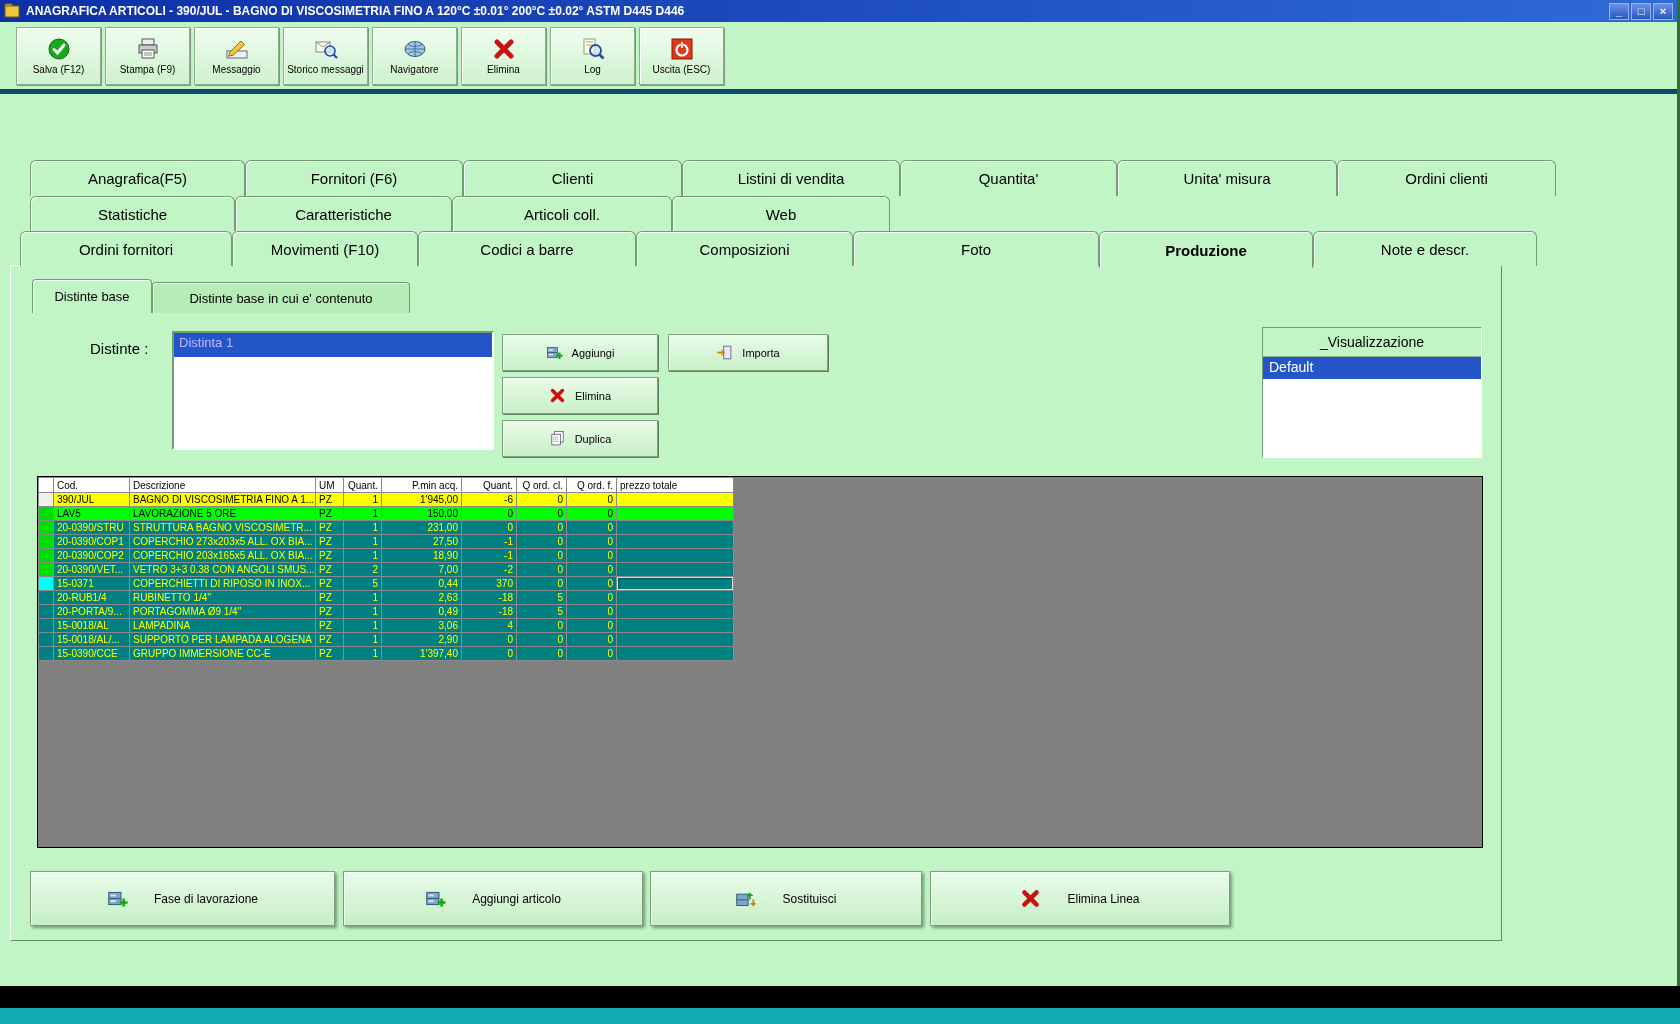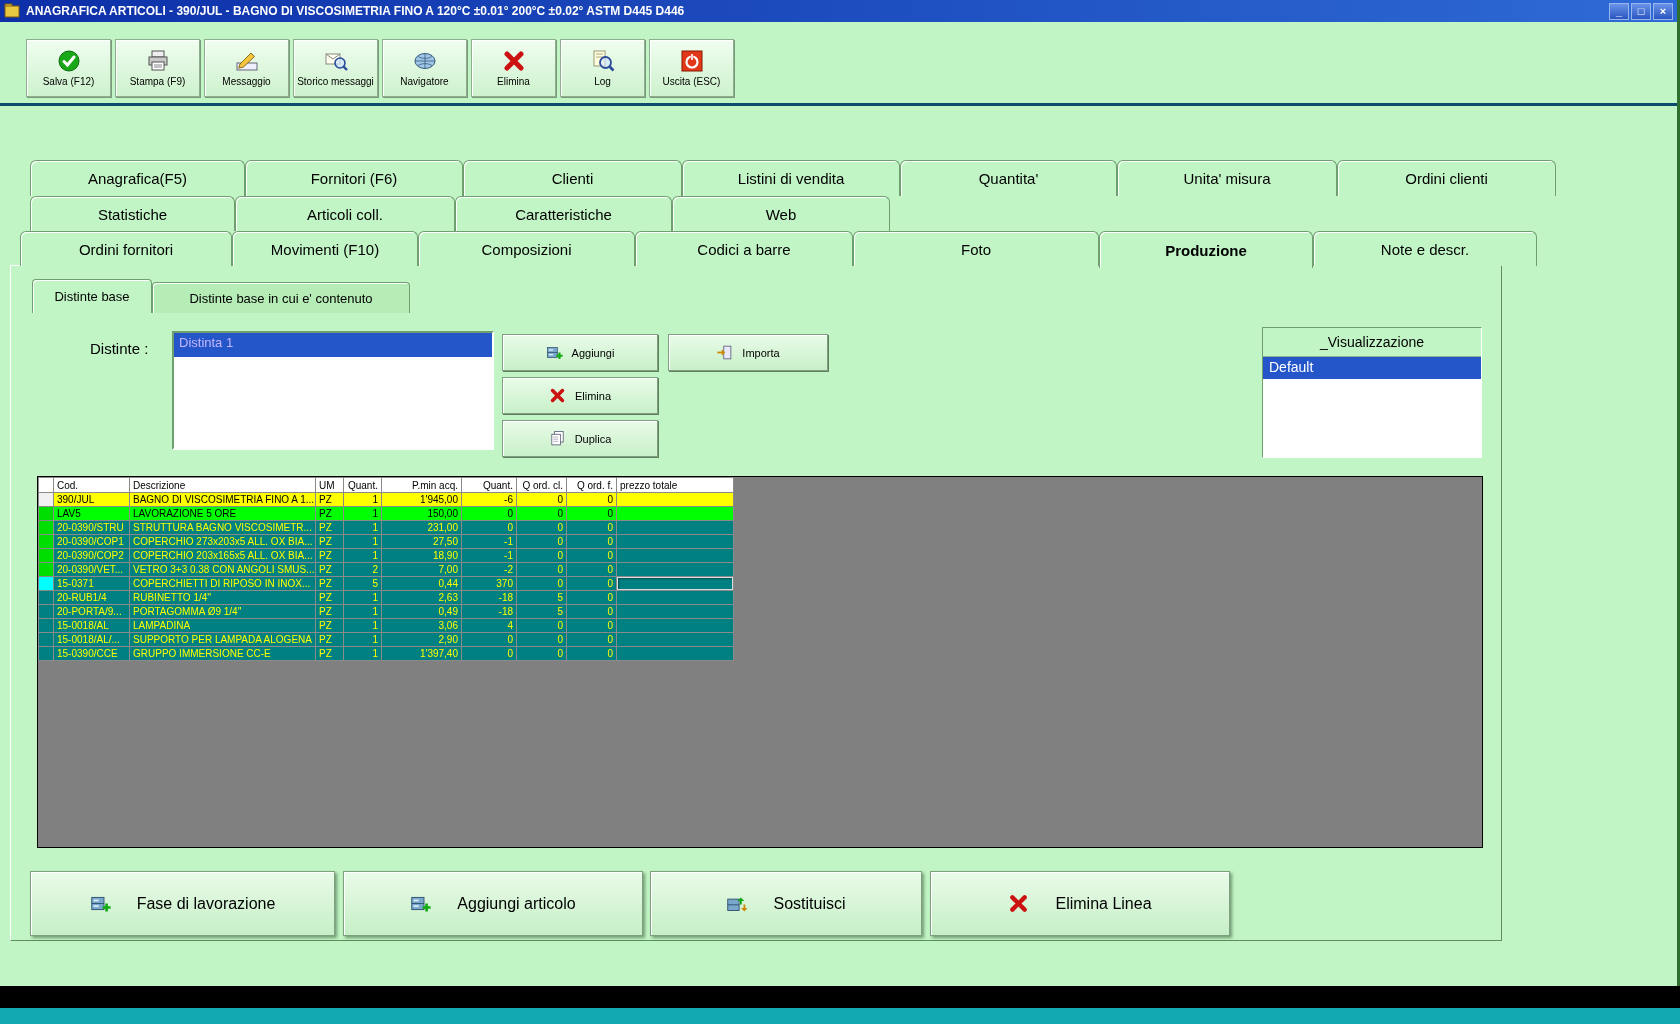--- a/index.html
+++ b/index.html
@@ -14,22 +14,22 @@
     color:#fff; display:flex; align-items:center; padding:0 4px; }
   .title-icon { width:16px; height:16px; margin-right:6px; flex:0 0 auto; }
   .title-icon svg { width:16px; height:16px; display:block; }
   .title-text { font-size:12px; font-weight:bold; white-space:nowrap; }
   .win-controls { margin-left:auto; display:flex; gap:2px; }
   .win-btn { width:20px; height:17px; background:linear-gradient(#6a93e8,#2a55c0);
     border:1px solid #9ab4ee; color:#fff; font-size:11px; line-height:14px;
     text-align:center; font-weight:bold; cursor:default; }
 
   
-  .toolbar { position:absolute; left:0; top:32px; width:100%; height:74px;
-    padding:7px 0 0 26px; display:flex; border-bottom:3px solid #0c4a6e; }
+  .toolbar { position:absolute; left:0; top:20px; width:100%; height:74px;
+    padding:7px 0 0 16px; display:flex; border-bottom:5px solid #0c4a6e; }
   .tool-btn { width:85px; height:58px; border:1px solid #8fae8f;
     background:linear-gradient(#f0fdf0,#cdf2cd); margin-right:4px;
     display:flex; flex-direction:column; align-items:center; justify-content:center;
     gap:3px; box-shadow:inset 1px 1px 0 #ffffff, 1px 1px 0 #7a9a7a; }
   .icn svg { width:24px; height:24px; display:block; }
   .tool-label { font-size:10px; color:#000; white-space:nowrap; }
 
   
   .tab-row { position:absolute; display:flex; }
   #tabrow1 { left:30px; top:160px; height:36px; z-index:2; }
@@ -93,22 +93,22 @@
   .row-teal   td { background:var(--row-teal,#008080); color:var(--teal-row-text,#ffff00); }
   td.marker { padding:0; }
   .marker-white { background:#f0f0f0 !important; }
   .marker-green { background:#00dd00 !important; }
   .marker-cyan  { background:#00ffff !important; }
   .marker-teal  { background:var(--row-teal,#008080) !important; }
   .total-row td { background:#ffffff !important; color:#000 !important; }
   td.focus-cell { box-shadow:inset 0 0 0 1px #dcdcdc, inset 2px 2px 2px #005050; }
 
   
-  .big-btn { position:absolute; top:871px; height:65px; display:flex; align-items:center;
-    justify-content:center; gap:26px; font-size:16px; color:#000;
+  .big-btn { position:absolute; top:871px; height:55px; display:flex; align-items:center;
+    justify-content:center; gap:26px; font-size:12px; color:#000;
     background:linear-gradient(#e9fbe9,#c6efc6); border:1px solid #7f9f7f;
     box-shadow:2px 2px 3px rgba(50,80,50,0.55), inset 1px 1px 0 #fff; z-index:9; }
   .big-btn .icn svg { width:21px; height:21px; }
   #bigbtn0 { left:30px;  width:305px; }
   #bigbtn1 { left:343px; width:300px; }
   #bigbtn2 { left:650px; width:272px; }
   #bigbtn3 { left:930px; width:300px; }
 
   .strip-black { position:absolute; left:0; top:986px; width:100%; height:22px; background:#000; }
   .strip-teal  { position:absolute; left:0; top:1008px; width:100%; height:16px; background:#12aab2; }
@@ -221,29 +221,29 @@
       <div class="tab" style="width: 215px;">Anagrafica(F5)</div>
       <div class="tab" style="width: 218px;">Fornitori (F6)</div>
       <div class="tab" style="width: 219px;">Clienti</div>
       <div class="tab" style="width: 218px;">Listini di vendita</div>
       <div class="tab" style="width: 217px;">Quantita'</div>
       <div class="tab" style="width: 220px;">Unita' misura</div>
       <div class="tab" style="width: 219px;">Ordini clienti</div>
     </div>
   <div class="tab-row" id="tabrow2">
       <div class="tab" style="width: 205px;">Statistiche</div>
+      <div class="tab" style="width: 217px;">Caratteristiche</div>
       <div class="tab" style="width: 220px;">Articoli coll.</div>
-      <div class="tab" style="width: 217px;">Caratteristiche</div>
       <div class="tab" style="width: 218px;">Web</div>
     </div>
   <div class="tab-row" id="tabrow3">
       <div class="tab" style="width: 212px;">Ordini fornitori</div>
       <div class="tab" style="width: 186px;">Movimenti (F10)</div>
+      <div class="tab" style="width: 218px;">Codici a barre</div>
       <div class="tab" style="width: 217px;">Composizioni</div>
-      <div class="tab" style="width: 218px;">Codici a barre</div>
       <div class="tab" style="width: 246px;">Foto</div>
       <div class="tab active" style="width: 214px;">Produzione</div>
       <div class="tab" style="width: 224px;">Note e descr.</div>
     </div>
 
   <div class="panel"></div>
 
   <div class="subtab" id="subtab-active">Distinte base</div>
   <div class="subtab" id="subtab-inactive">Distinte base in cui e' contenuto</div>
 

